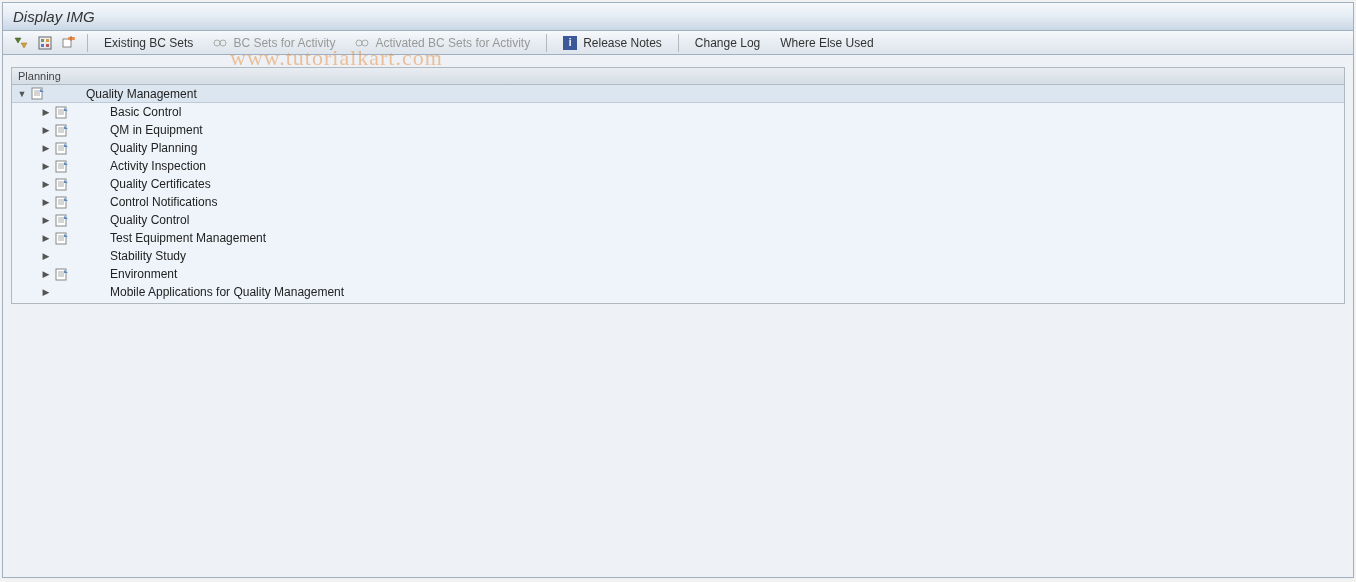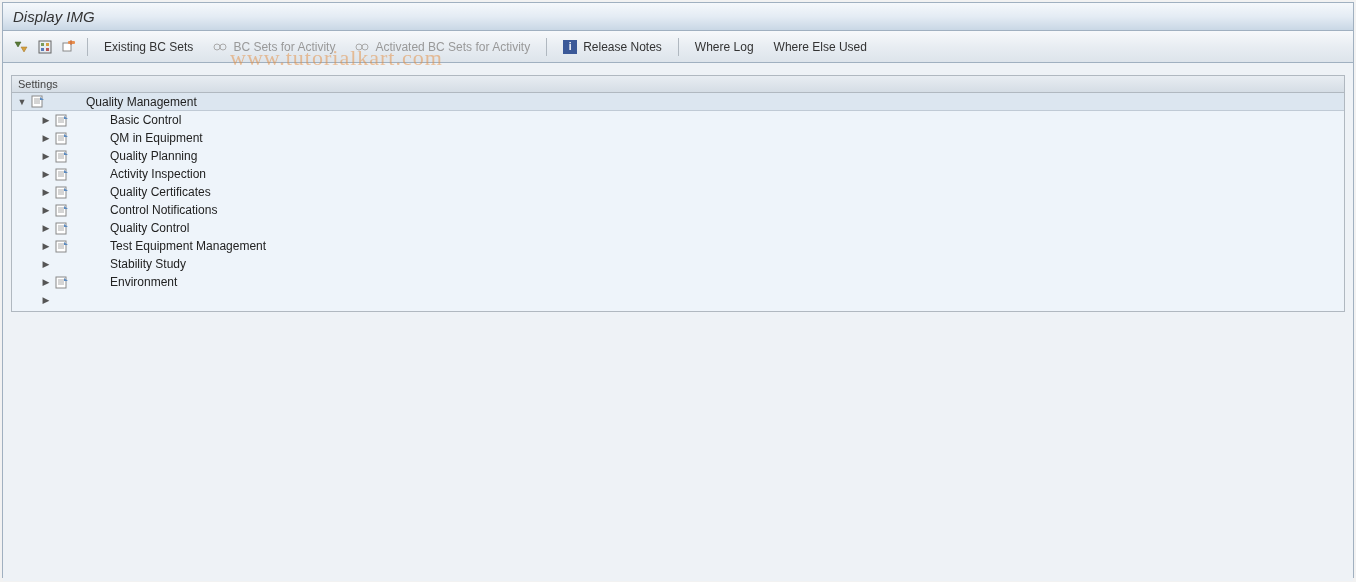--- a/index.html
+++ b/index.html
@@ -32,21 +32,21 @@
     .title-text {
       font-weight: normal;
       font-style: italic;
       font-size: 15px;
       color: #333;
     }
     .toolbar {
       background: linear-gradient(to bottom, #f7f9fb 0%, #e8edf2 50%, #dde4eb 100%);
       border-bottom: 1px solid #a0b0c0;
       padding: 3px 8px;
-      height: 32px;
+      height: 24px;
       display: flex;
       align-items: center;
       gap: 4px;
     }
     .tool-icon {
       width: 20px;
       height: 20px;
       display: inline-flex;
       align-items: center;
       justify-content: center;
@@ -211,27 +211,27 @@
 
     <span class="tool-sep"></span>
 
     <span class="tool-btn">
       <span class="info-icon">i</span>
       <span>Release Notes</span>
     </span>
 
     <span class="tool-sep"></span>
 
-    <span class="tool-btn">Where Log</span>
+    <span class="tool-btn">Change Log</span>
 
     <span class="tool-btn">Where Else Used</span>
   </div>
 
   <div class="content-area">
-    <div class="structure-header">Settings</div>
+    <div class="structure-header">Planning</div>
     <div class="tree-container">
 
       <div class="tree-row root">
         <span class="expand-icon">▼</span>
         <span class="doc-icon">
           <svg width="14" height="13" viewBox="0 0 14 13">
             <rect x="1" y="1" width="10" height="11" fill="#fff" stroke="#888"></rect>
             <line x1="3" y1="4" x2="9" y2="4" stroke="#aaa"></line>
             <line x1="3" y1="6" x2="9" y2="6" stroke="#aaa"></line>
             <line x1="3" y1="8" x2="9" y2="8" stroke="#aaa"></line>
@@ -360,20 +360,21 @@
   <line x1="3" y1="6" x2="9" y2="6" stroke="#aaa"></line>
   <line x1="3" y1="8" x2="9" y2="8" stroke="#aaa"></line>
   <path d="M9 2 L13 5 L9 5 Z" fill="#5a8ac0"></path>
 </svg>
             </span>
             <span class="node-label">Environment</span>
           </div>
           <div class="tree-row indent-1">
             <span class="expand-icon">▶</span>
             <span class="doc-icon"></span>
+            <span class="node-label">Mobile Applications for Quality Management</span>
           </div>
         </div>
 
     </div>
   </div>
 </div>
 
 <div class="watermark">www.tutorialkart.com</div>
 
 </body></html>

